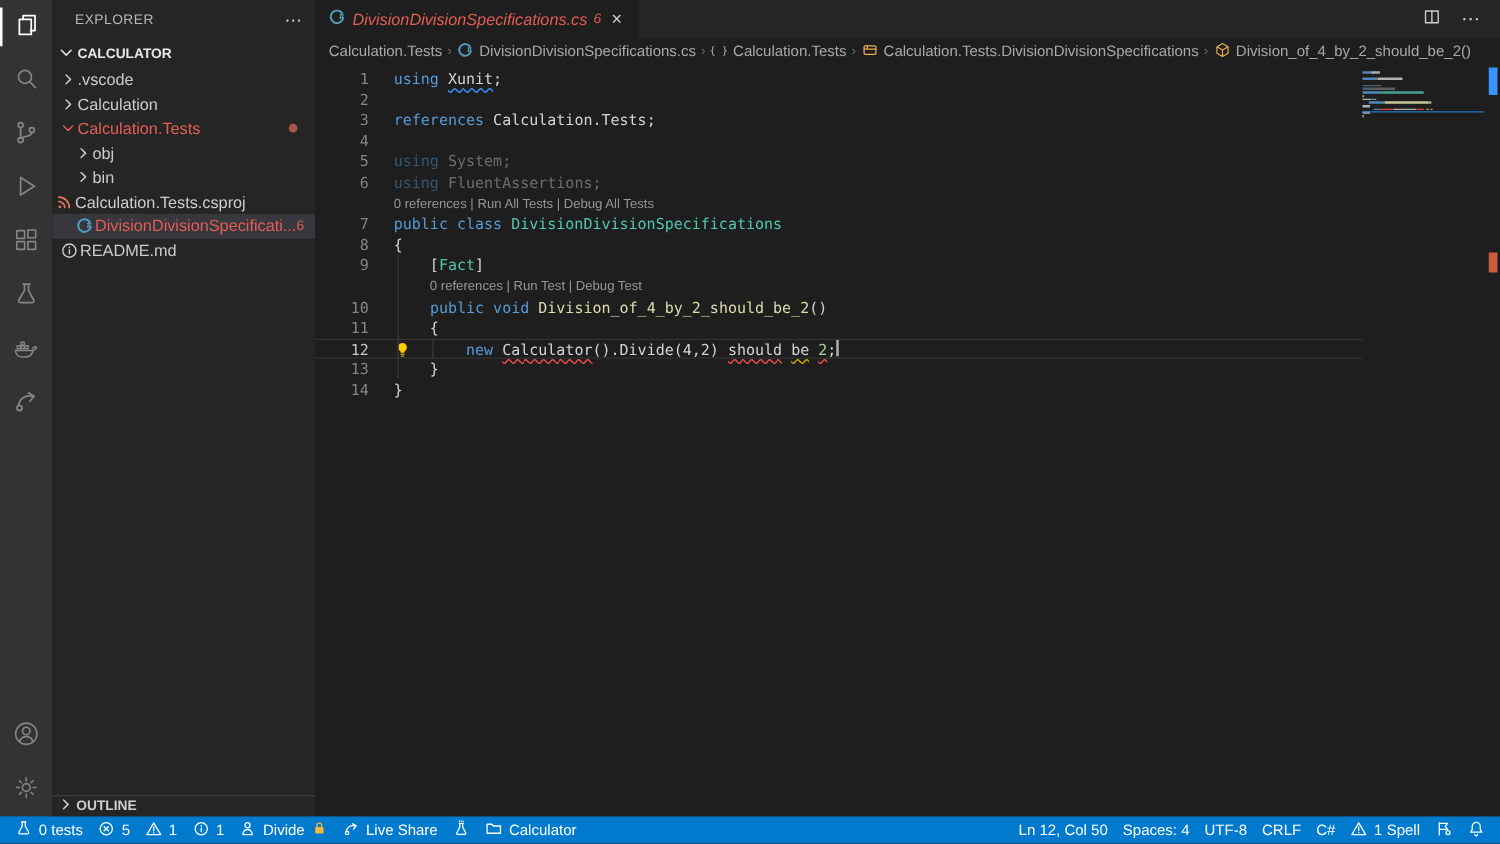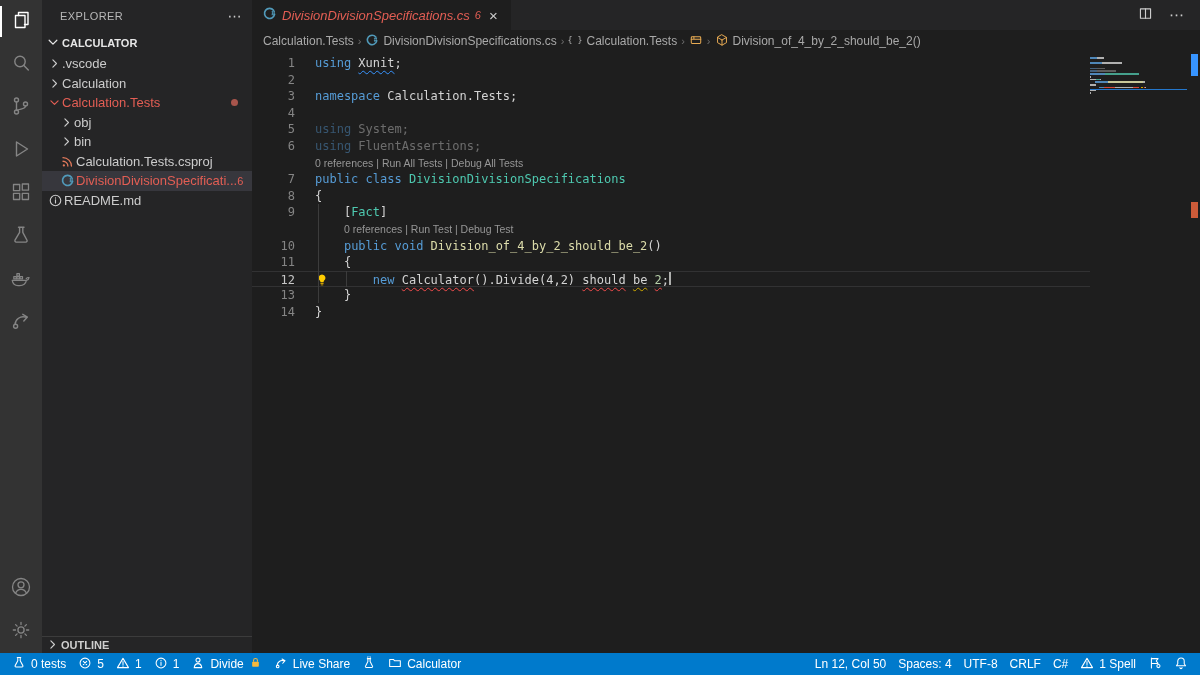--- a/index.html
+++ b/index.html
@@ -234,21 +234,21 @@
             <span>obj</span>
           </div>
           <div class="trow" style="padding-left: 16px;">
             <span class="chev">
               <svg viewBox="0 0 16 16" fill="none" stroke="currentColor" stroke-width="1.4" stroke-linecap="round" stroke-linejoin="round">
                 <path d="M6 3.6l4.4 4.4L6 12.4"></path>
               </svg>
             </span>
             <span>bin</span>
           </div>
-          <div class="trow" style="padding-left: 16px;">
+          <div class="trow" style="padding-left: 0;">
             <span class="ficon">
               <svg viewBox="0 0 16 16" fill="none" stroke="#e2795b" stroke-width="1.4" stroke-linecap="round">
                 <circle cx="4.1" cy="12.2" r="1.2" fill="#e2795b" stroke="none"></circle>
                 <path d="M3.2 7.7a5.2 5.2 0 0 1 5.2 5.2 M3.2 3.9a9 9 0 0 1 9 9"></path>
               </svg>
             </span>
             <span>Calculation.Tests.csproj</span>
           </div>
           <div class="trow selected mod" style="padding-left: 16px;">
             <span class="ficon">
@@ -315,34 +315,35 @@
                 <text x="8" y="11.6" text-anchor="middle" font-size="9.5" fill="currentColor" font-family="DejaVu Sans Mono, monospace">{ }</text>
               </svg></span>
             <span>Calculation.Tests</span>
           </div>
           <div class="crumb-sep">›</div>
           <div class="crumb">
             <span class="ficon ic-orange"><svg viewBox="0 0 16 16" fill="none" stroke="currentColor" stroke-width="1.15" stroke-linecap="round" stroke-linejoin="round">
                 <rect x="2.6" y="4.3" width="10.8" height="7.6" rx="1"></rect>
                 <path d="M2.6 7.2h10.8 M5.6 4.3v2.9"></path>
               </svg></span>
+            <span>Calculation.Tests.DivisionDivisionSpecifications</span>
           </div>
           <div class="crumb-sep">›</div>
           <div class="crumb">
             <span class="ficon ic-orange"><svg viewBox="0 0 16 16" fill="none" stroke="currentColor" stroke-width="1.1" stroke-linecap="round" stroke-linejoin="round">
                 <path d="M8 2.1l5.1 2.9v6L8 13.9l-5.1-2.9v-6z M8 8l5.1-2.9 M8 8L2.9 5.1 M8 8v5.9"></path>
               </svg></span>
             <span>Division_of_4_by_2_should_be_2()</span>
           </div>
         </div>
       <div class="code" id="code">
         <div class="lines" id="lines">
             <div class="cline"><span class="gut">1</span><span class="ltxt"><span class="tk-kw">using </span><span class="tk-txt tk-sq-blue">Xunit</span><span class="tk-txt">;</span></span></div>
             <div class="cline"><span class="gut">2</span><span class="ltxt"></span></div>
-            <div class="cline"><span class="gut">3</span><span class="ltxt"><span class="tk-kw">namespace </span><span class="tk-txt">Calculation.Tests;</span></span></div>
+            <div class="cline"><span class="gut">3</span><span class="ltxt"><span class="tk-kw">references </span><span class="tk-txt">Calculation.Tests;</span></span></div>
             <div class="cline"><span class="gut">4</span><span class="ltxt"></span></div>
             <div class="cline"><span class="gut">5</span><span class="ltxt"><span class="tk-kwfade">using </span><span class="tk-fade">System;</span></span></div>
             <div class="cline"><span class="gut">6</span><span class="ltxt"><span class="tk-kwfade">using </span><span class="tk-fade">FluentAssertions;</span></span></div>
             <div class="codelens" style="padding-left: 63px;">0 references | Run All Tests | Debug All Tests</div>
             <div class="cline"><span class="gut">7</span><span class="ltxt"><span class="tk-kw">public class </span><span class="tk-type">DivisionDivisionSpecifications</span></span></div>
             <div class="cline"><span class="gut">8</span><span class="ltxt"><span class="tk-txt">{</span></span></div>
             <div class="cline"><span class="gut">9</span><span class="ltxt"><span class="tk-txt">    [</span><span class="tk-type">Fact</span><span class="tk-txt">]</span></span></div>
             <div class="codelens" style="padding-left: 91.88px;">0 references | Run Test | Debug Test</div>
             <div class="cline"><span class="gut">10</span><span class="ltxt"><span class="tk-txt">    </span><span class="tk-kw">public void </span><span class="tk-method">Division_of_4_by_2_should_be_2</span><span class="tk-txt">()</span></span></div>
             <div class="cline"><span class="gut">11</span><span class="ltxt"><span class="tk-txt">    {</span></span></div>

